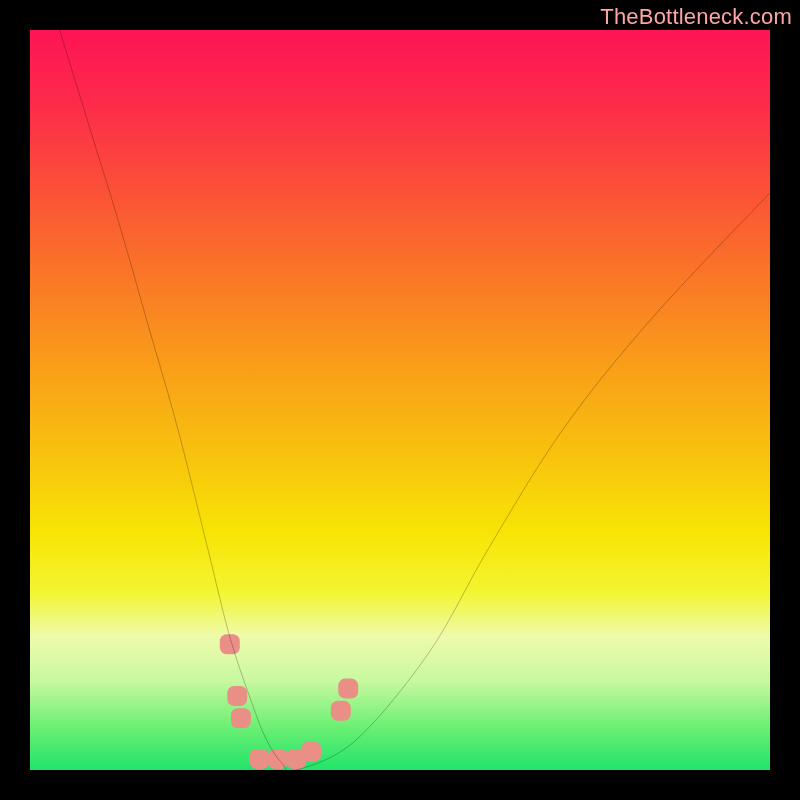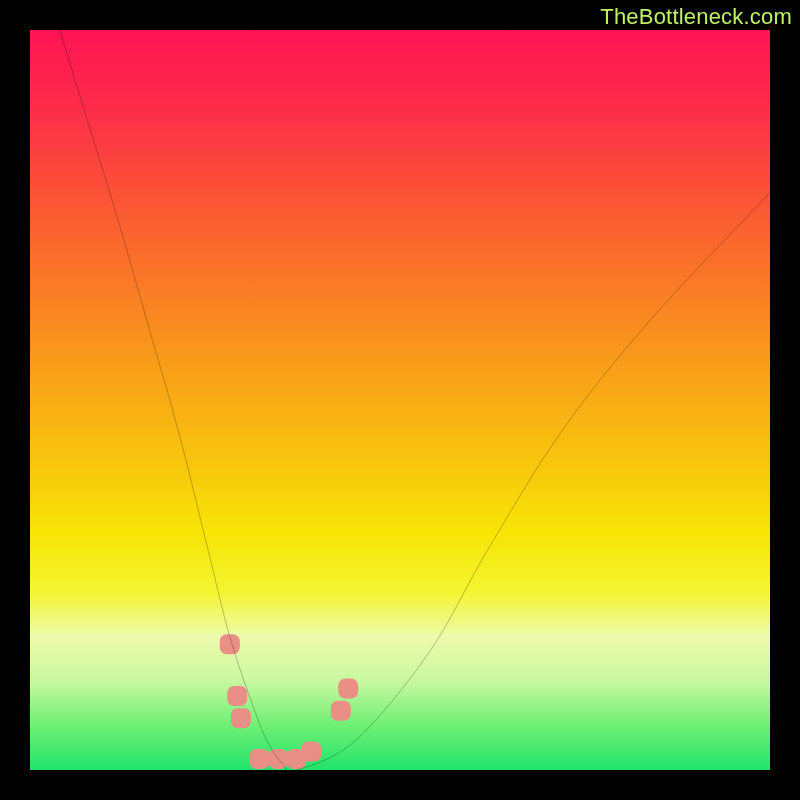--- a/index.html
+++ b/index.html
@@ -42,21 +42,21 @@
   }
   .curve-svg {
     position: absolute;
     left: 30px; top: 30px;
     width: 740px; height: 740px;
   }
   .watermark {
     position: absolute;
     top: 4px;
     right: 8px;
-    color: #bef264;
+    color: #fca5a5;
     font-size: 22px;
     letter-spacing: 0.2px;
   }
 </style>
 </head>
 <body>
 
 <div class="frame">
   <div class="plot-bg"></div>
 

